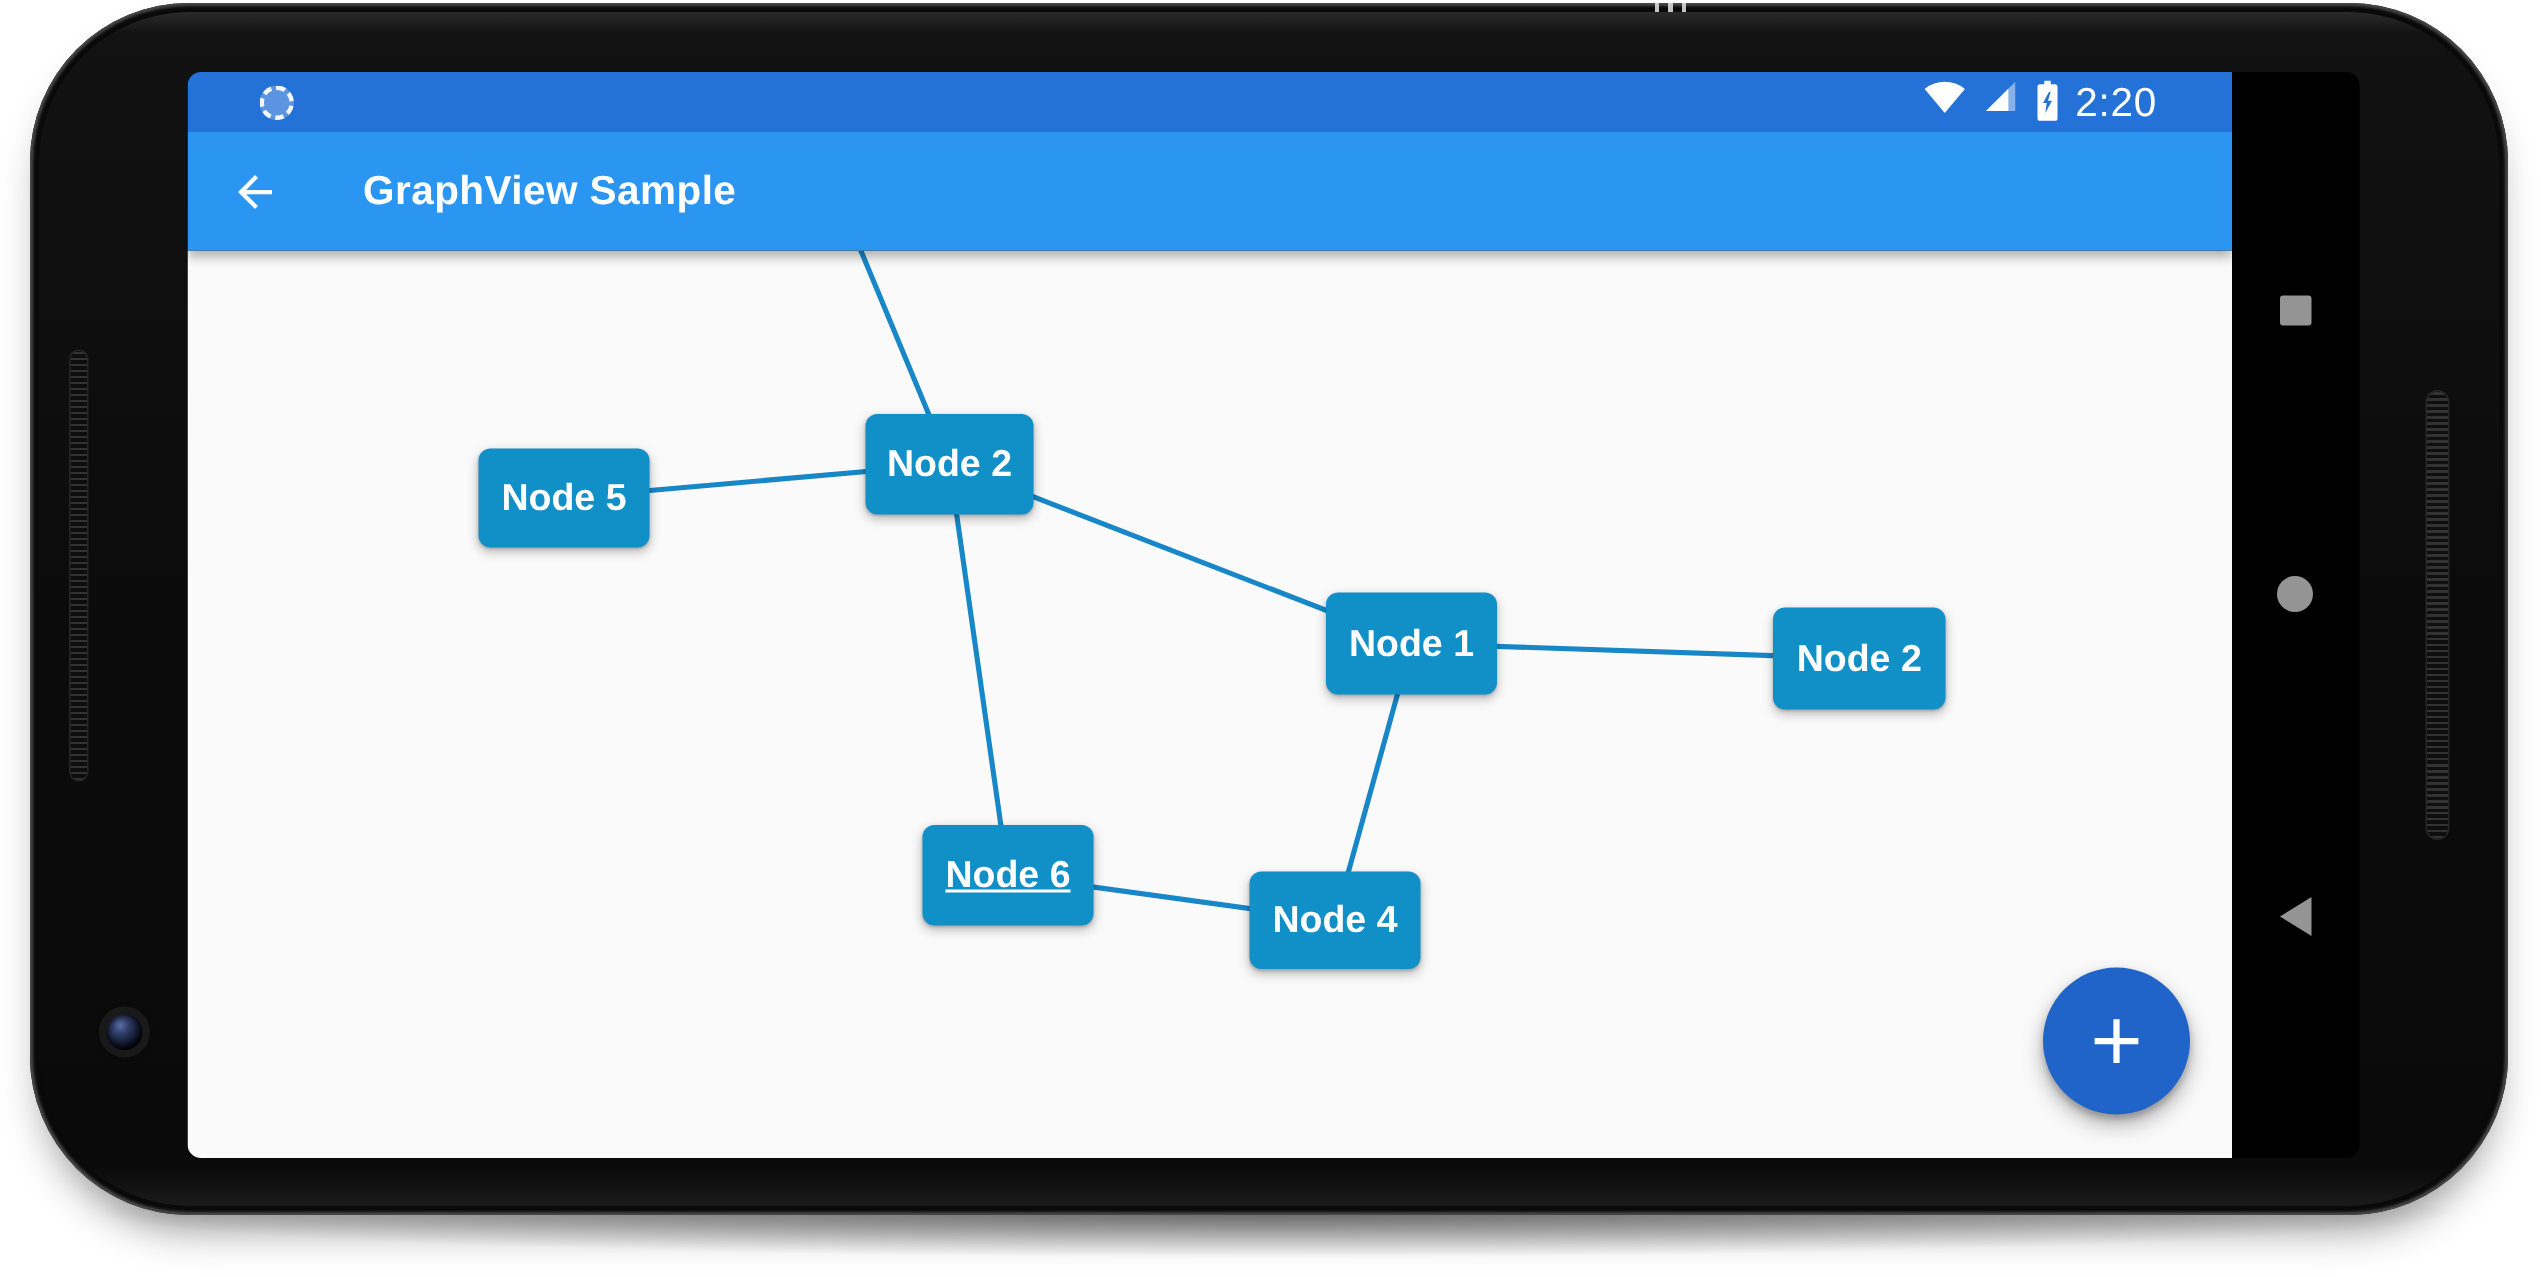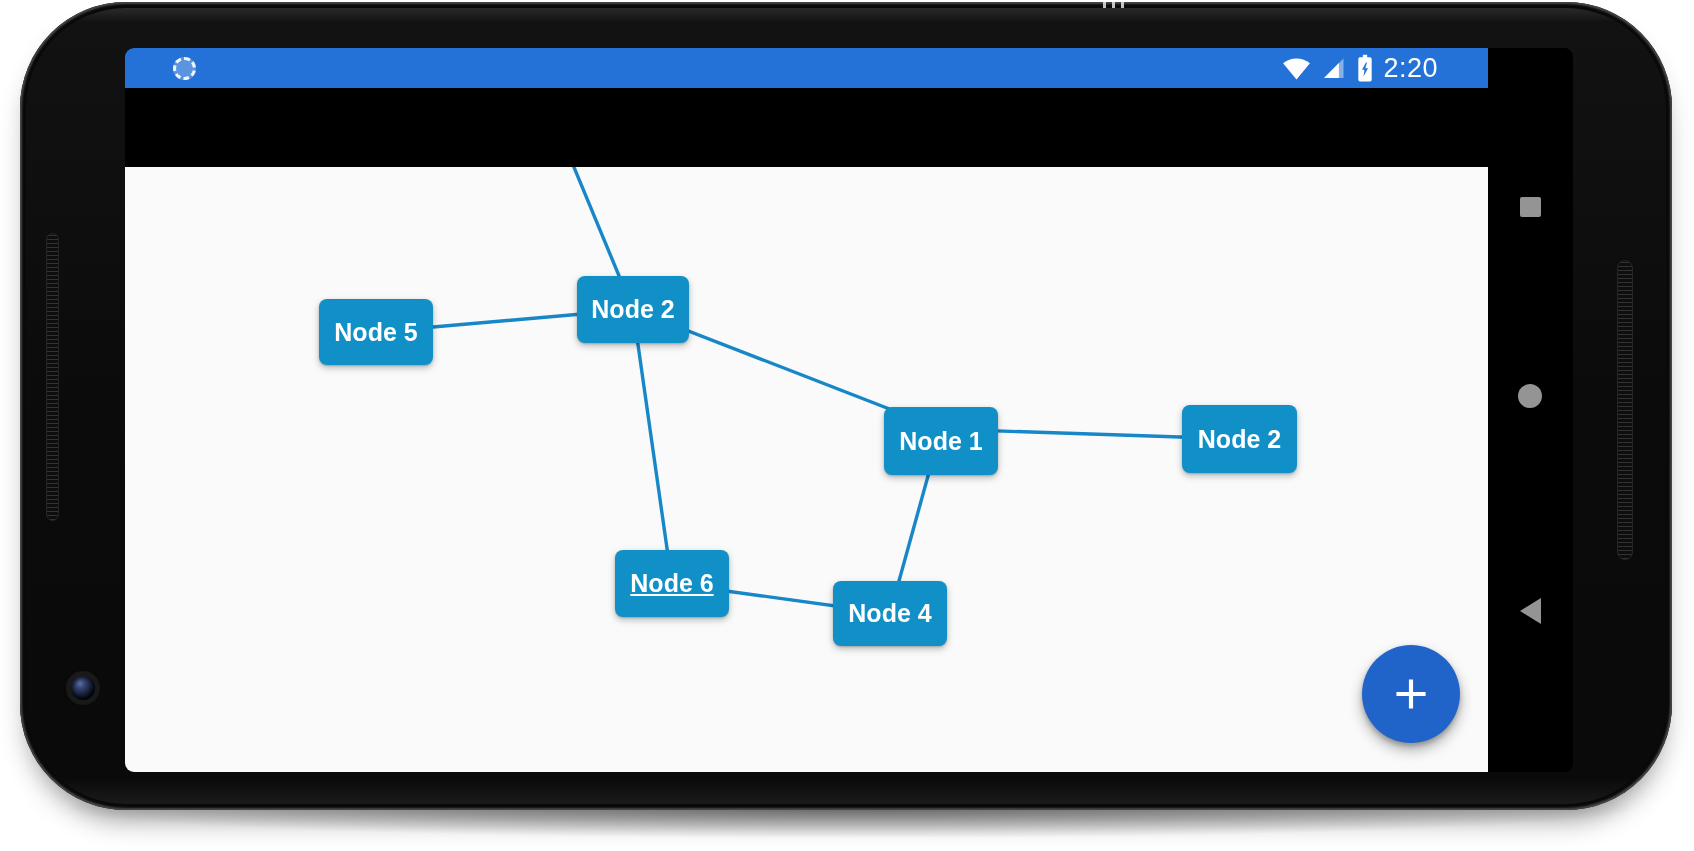--- a/index.html
+++ b/index.html
@@ -25,21 +25,21 @@
 
   
   .screen{position:absolute;left:105px;top:46px;width:1448px;height:724px;background:#000;
     border-radius:9px;overflow:hidden;}
 
   
   .status-bar{position:absolute;left:0;top:0;width:1363px;height:40px;background:var(--status-bar,#2472d8);
     display:flex;align-items:center;z-index:6;}
   .spinner{margin-left:48px;width:23px;height:23px;border-radius:50%;
     border:3px dashed rgba(255,255,255,.92);background:rgba(255,255,255,.25);}
-  .status-right{margin-left:auto;margin-right:50px;display:flex;align-items:center;gap:9px;}
+  .status-right{margin-left:auto;margin-right:50px;display:flex;gap:9px;}
   .time{color:#fff;font-size:27px;letter-spacing:.5px;}
 
   
   .app-bar{position:absolute;left:0;top:40px;width:1363px;height:79px;background:var(--app-bar,#2b96f2);
     display:flex;align-items:center;z-index:5;box-shadow:0 4px 7px rgba(0,0,0,.30);}
   .back-btn{margin-left:28px;width:34px;height:34px;padding:0;border:none;background:transparent;
     display:flex;align-items:center;justify-content:center;cursor:pointer;}
   .app-title{margin-left:55px;color:#fff;font-size:27px;font-weight:700;letter-spacing:.3px;}
 
   
@@ -89,33 +89,41 @@
             <path d="M1.5 21 H16.4 V6.1 Z" fill="#fff"></path>
           </svg>
           <svg width="18" height="28" viewBox="0 0 16 26">
             <path fill="#fff" d="M10 3 V0.8 H6 V3 H3.4 A1.6 1.6 0 0 0 1.8 4.6 V24 A1.6 1.6 0 0 0 3.4 25.6 H12.6 A1.6 1.6 0 0 0 14.2 24 V4.6 A1.6 1.6 0 0 0 12.6 3 Z"></path>
             <path fill="#2472d8" d="M8.9 7.8 L5.2 14.6 H7.5 L6.6 20.8 L10.8 13.2 H8.3 L9.9 7.8 Z"></path>
           </svg>
           <span class="time">2:20</span>
         </div>
       </div>
 
+      <div class="app-bar">
+        <button class="back-btn">
+          <svg width="34" height="34" viewBox="0 0 24 24">
+            <path fill="#fff" d="M20 11H7.83l5.59-5.59L12 4l-8 8 8 8 1.41-1.41L7.83 13H20v-2z"></path>
+          </svg>
+        </button>
+        <span class="app-title">GraphView Sample</span>
+      </div>
 
       <div class="content">
         <svg id="edges" width="1363" height="605" viewBox="0 0 1363 605">
             <line x1="424" y1="-60" x2="508" y2="142.5"></line>
             <line x1="251" y1="165" x2="508" y2="142.5"></line>
             <line x1="508" y1="142.5" x2="816" y2="262"></line>
             <line x1="508" y1="142.5" x2="547" y2="416.5"></line>
             <line x1="816" y1="262" x2="1114.5" y2="272"></line>
             <line x1="816" y1="262" x2="765" y2="446.5"></line>
             <line x1="547" y1="416.5" x2="765" y2="446.5"></line>
           </svg>
         <div id="nodes">
-            <div class="gnode" style="left: 759px; top: 228px; width: 114px; height: 68px; margin-top: 12px;">Node 1</div>
+            <div class="gnode" style="left: 759px; top: 228px; width: 114px; height: 68px;">Node 1</div>
             <div class="gnode" style="left: 1057px; top: 238px; width: 115px; height: 68px;">Node 2</div>
             <div class="gnode" style="left: 452px; top: 109px; width: 112px; height: 67px;">Node 2</div>
             <div class="gnode" style="left: 708px; top: 414px; width: 114px; height: 65px; text-align: center;">Node 4</div>
             <div class="gnode" style="left: 194px; top: 132px; width: 114px; height: 66px;">Node 5</div>
             <div class="gnode" style="left: 490px; top: 383px; width: 114px; height: 67px; text-decoration: underline;">Node 6</div>
           </div>
         <button class="fab">
           <svg width="50" height="50" viewBox="0 0 24 24">
             <path fill="#fff" d="M19 13h-6v6h-2v-6H5v-2h6V5h2v6h6v2z"></path>
           </svg>

